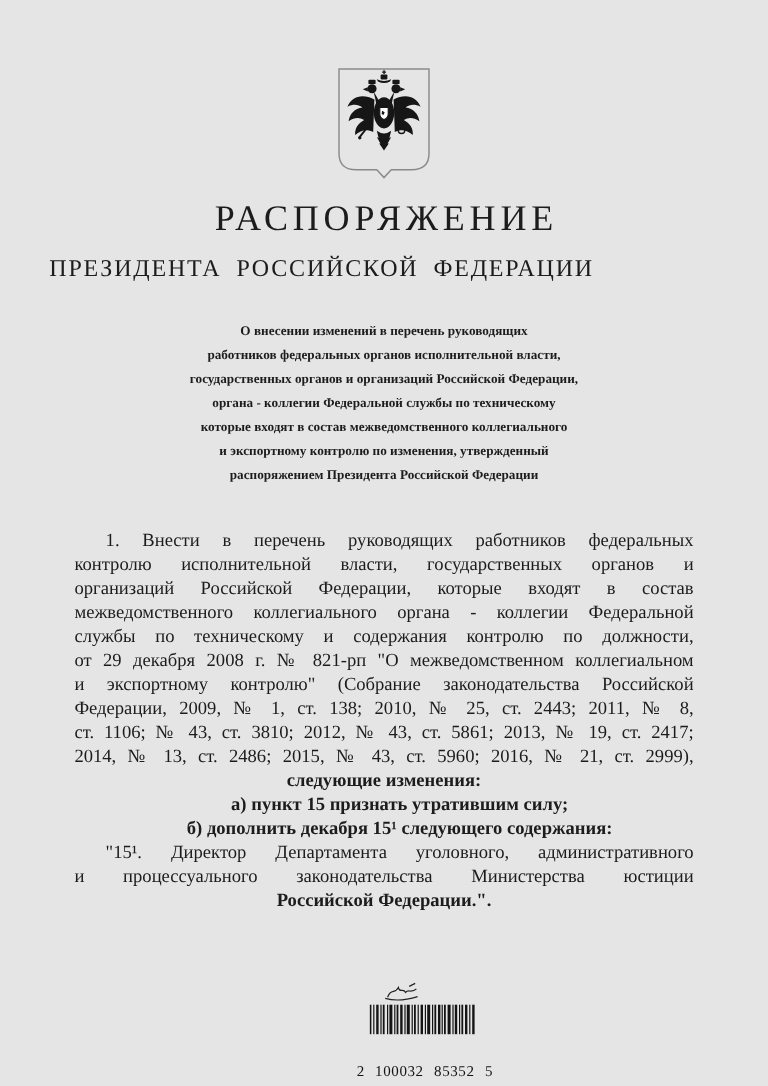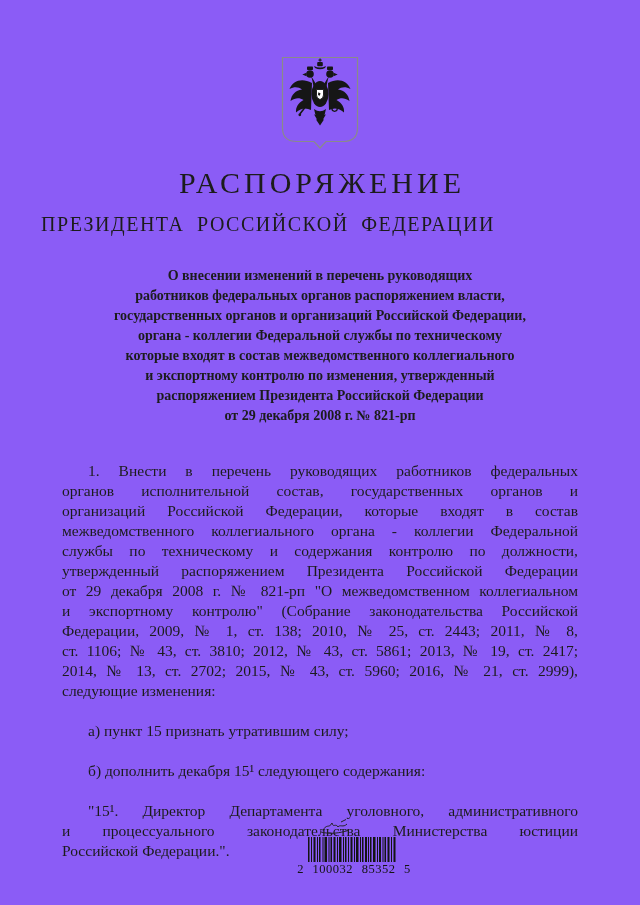--- a/index.html
+++ b/index.html
@@ -1,17 +1,17 @@
 <!DOCTYPE html>
 <html><head>
 <meta charset="utf-8">
 <style>
   html,body { margin:0; padding:0; background:#fff; }
   .page {
-    position:relative; width:640px; height:905px; background:#8b5cf6;
+    position:relative; width:640px; height:905px; background:#e5e5e5;
     font-family:"Liberation Serif","DejaVu Serif",serif; color:#1c1c1c;
     overflow:hidden; margin:0 auto;
   }
 
   
   .arms { position:absolute; top:56px; left:281px; width:78px; height:94px; }
 
   
   .doc-title {
     position:absolute; top:165px; left:0; width:640px; text-align:center;
@@ -20,40 +20,40 @@
   }
   .doc-subtitle {
     position:absolute; top:212px; left:0; width:536px; text-align:center;
     font-size:20px; line-height:24px; letter-spacing:1.5px; word-spacing:6px;
     white-space:nowrap;
   }
 
   
   .subject { position:absolute; top:266px; left:60px; width:520px; }
   .subject .sline {
-    text-align:center; font-weight:bold; font-size:14px; line-height:20px;
+    text-align:center; font-weight:bold; font-size:11px; line-height:20px;
     white-space:nowrap;
   }
 
   
   .bodytext { position:absolute; top:441px; left:62px; width:516px;
     font-size:15.5px; line-height:20px; }
   .bl { height:20px; overflow:hidden; }
   .jl { text-align:justify; text-align-last:justify; }
-  .ll { text-align:left; }
-  .ind { padding-left:26px;margin-top:20px; }
+  .ll { text-align:center;font-weight:bold; }
+  .ind { padding-left:26px; }
 
   
   .barcode-block { position:absolute; top:817px; left:308px; width:92px; }
   .sig { display:block; margin-left:10px; height:20px; }
   .bars { display:block; }
   .barcode-number {
     position:relative; left:-13px; width:118px; text-align:center;
     font-size:12.5px; line-height:14px; word-spacing:5px; letter-spacing:0.5px;
-    white-space:nowrap; color:#141414;
+    white-space:nowrap; color:#141414;margin-top:24px;
   }
 </style>
 </head>
 <body>
 
 <div class="page">
 
   <div class="arms">
     <svg width="78" height="94" viewBox="0 0 78 94" xmlns="http://www.w3.org/2000/svg">
       <path d="M1.5,1.5 H76.5 V72 Q76.5,85.5 62,85.5 H45 L39,92 L33,85.5 H16 Q1.5,85.5 1.5,72 Z" fill="none" stroke="#8a8a8a" stroke-width="1.2"></path>
@@ -82,41 +82,39 @@
       <path d="M35.5,33.5 h7 v5.5 q0,3.4 -3.5,4.6 q-3.5,-1.2 -3.5,-4.6 z" fill="#ffffff" stroke="#161616" stroke-width="0.9"></path>
       <path d="M37.4,36.3 l2.2,1.3 -1,2.2 -1.6,-0.9 z" fill="#161616"></path>
     </svg>
   </div>
 
   <div class="doc-title">РАСПОРЯЖЕНИЕ</div>
   <div class="doc-subtitle">ПРЕЗИДЕНТА РОССИЙСКОЙ ФЕДЕРАЦИИ</div>
 
   <div class="subject">
     <div class="sline">О внесении изменений в перечень руководящих</div>
-    <div class="sline">работников федеральных органов распоряжением власти,</div>
+    <div class="sline">работников федеральных органов исполнительной власти,</div>
     <div class="sline">государственных органов и организаций Российской Федерации,</div>
     <div class="sline">органа - коллегии Федеральной службы по техническому</div>
     <div class="sline">которые входят в состав межведомственного коллегиального</div>
     <div class="sline">и экспортному контролю по изменения, утвержденный</div>
     <div class="sline">распоряжением Президента Российской Федерации</div>
-    <div class="sline">от 29 декабря 2008 г. № 821-рп</div>
   </div>
 
   <div class="bodytext">
     <div class="bl jl ind">1. Внести в перечень руководящих работников федеральных</div>
-    <div class="bl jl">органов исполнительной состав, государственных органов и</div>
+    <div class="bl jl">контролю исполнительной власти, государственных органов и</div>
     <div class="bl jl">организаций Российской Федерации, которые входят в состав</div>
     <div class="bl jl">межведомственного коллегиального органа - коллегии Федеральной</div>
     <div class="bl jl">службы по техническому и содержания контролю по должности,</div>
-    <div class="bl jl">утвержденный распоряжением Президента Российской Федерации</div>
     <div class="bl jl">от 29 декабря 2008 г. № 821-рп "О межведомственном коллегиальном</div>
     <div class="bl jl">и экспортному контролю" (Собрание законодательства Российской</div>
     <div class="bl jl">Федерации, 2009, № 1, ст. 138; 2010, № 25, ст. 2443; 2011, № 8,</div>
     <div class="bl jl">ст. 1106; № 43, ст. 3810; 2012, № 43, ст. 5861; 2013, № 19, ст. 2417;</div>
-    <div class="bl jl">2014, № 13, ст. 2702; 2015, № 43, ст. 5960; 2016, № 21, ст. 2999),</div>
+    <div class="bl jl">2014, № 13, ст. 2486; 2015, № 43, ст. 5960; 2016, № 21, ст. 2999),</div>
     <div class="bl ll">следующие изменения:</div>
     <div class="bl ll ind">а) пункт 15 признать утратившим силу;</div>
     <div class="bl ll ind">б) дополнить декабря 15¹ следующего содержания:</div>
     <div class="bl jl ind">"15¹. Директор Департамента уголовного, административного</div>
     <div class="bl jl">и процессуального законодательства Министерства юстиции</div>
     <div class="bl ll">Российской Федерации.".</div>
   </div>
 
   <div class="barcode-block">
     <svg class="sig" width="36" height="20" viewBox="0 0 36 20" xmlns="http://www.w3.org/2000/svg">

